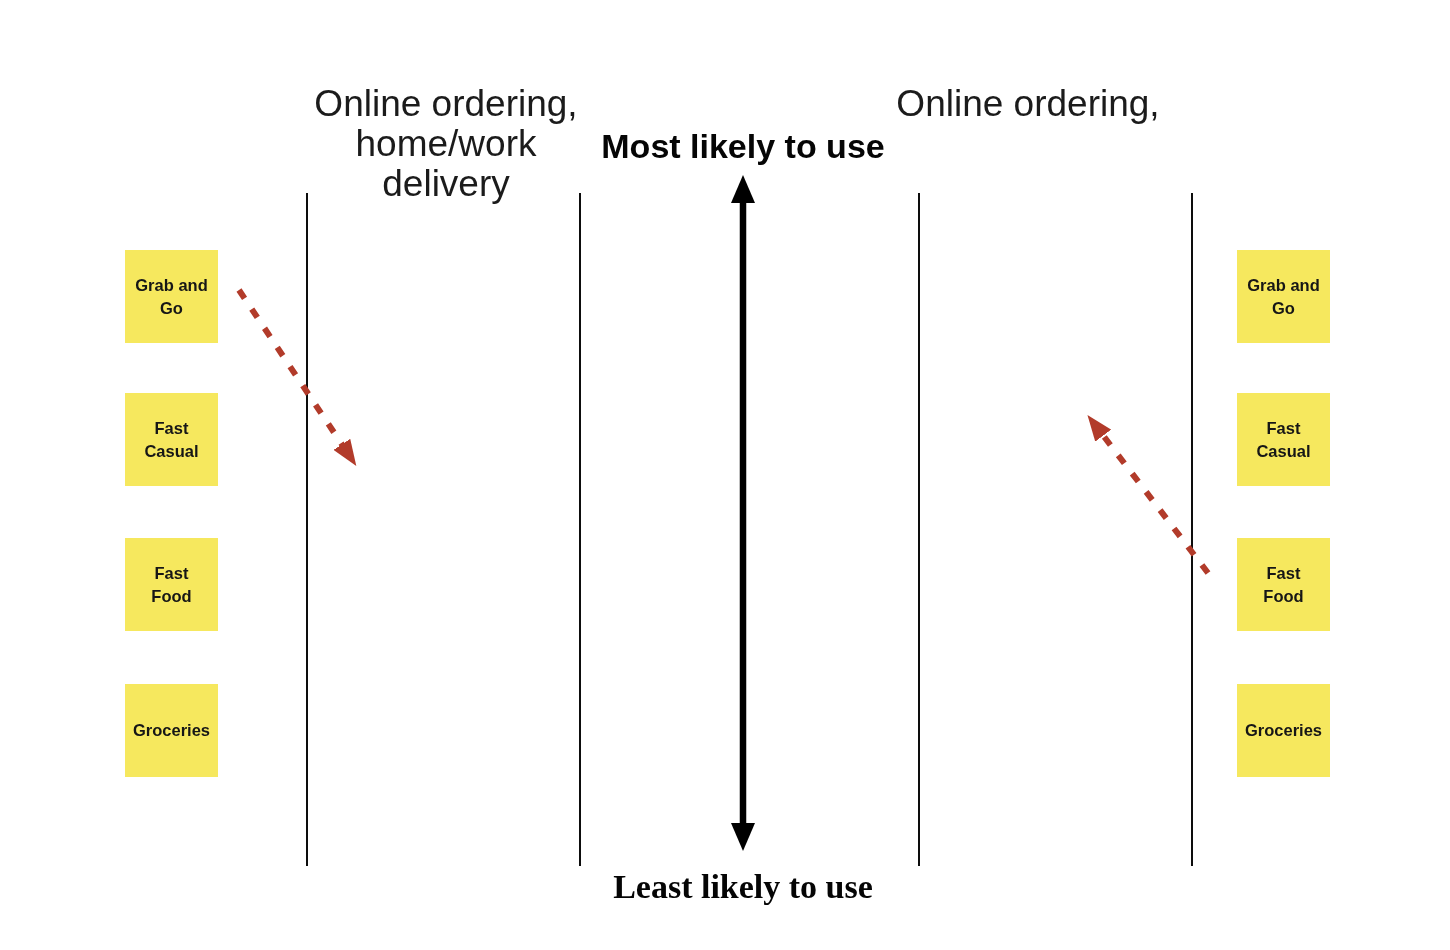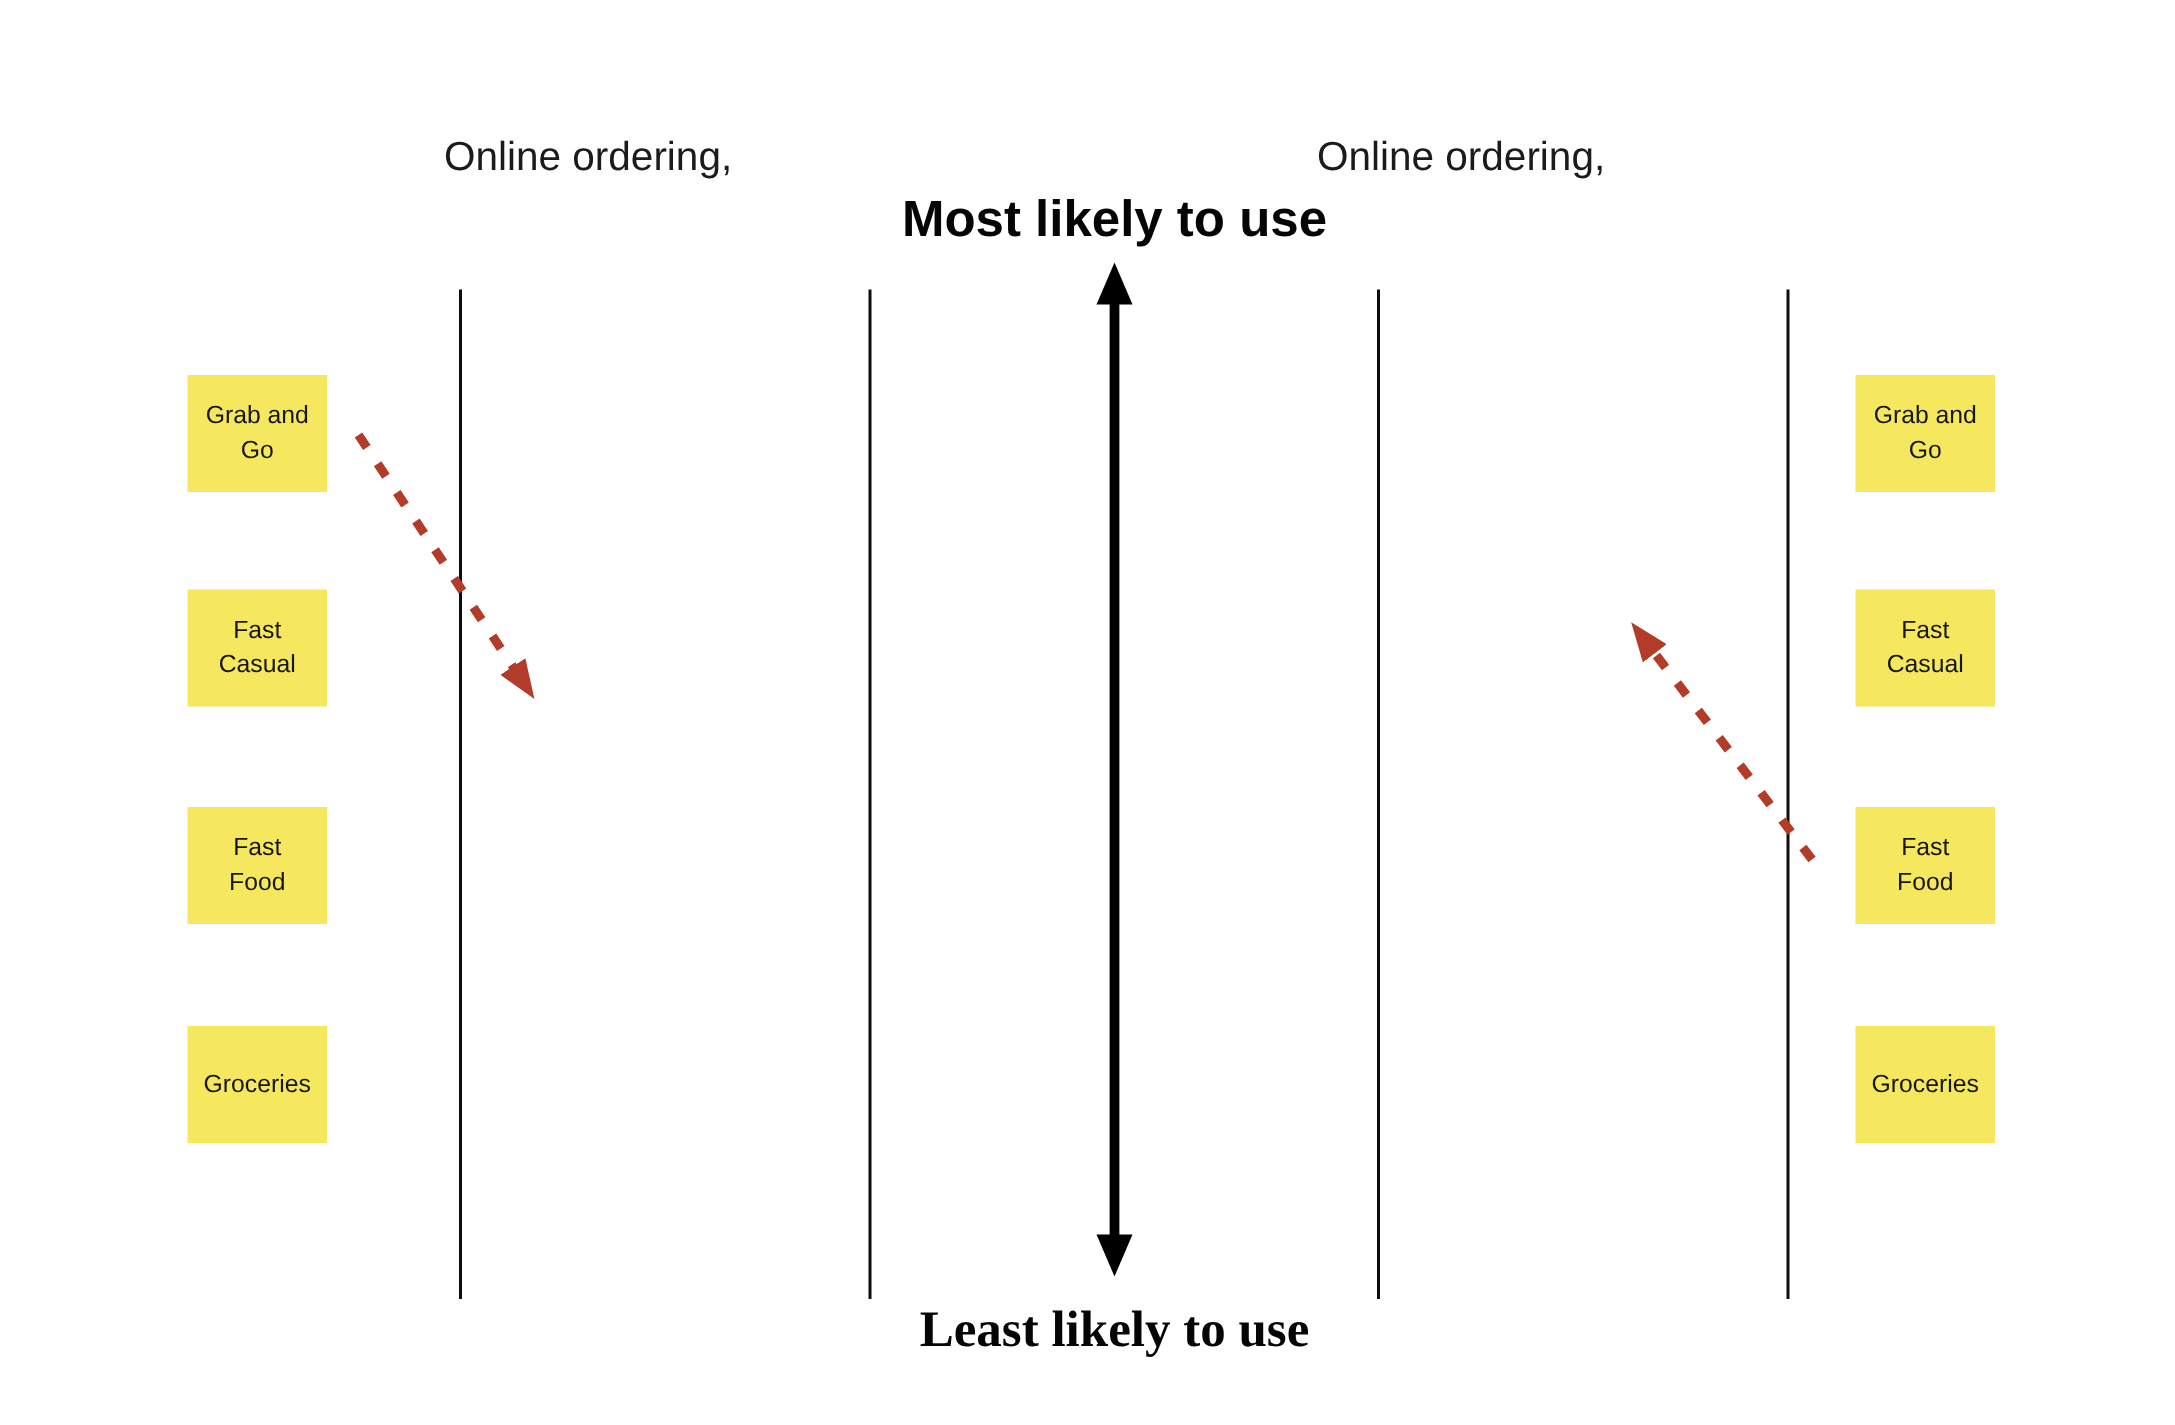--- a/index.html
+++ b/index.html
@@ -16,21 +16,21 @@
     position: absolute; top: 34px; left: 180px; width: 1130px;
     text-align: center; font-size: 27px; letter-spacing: 0.2px;
     color: var(--title-red, #c0364a);
     white-space: nowrap;
   }
   .q-prefix { font-weight: 700; }
 
   
   .col-header {
     position: absolute; top: 84px; width: 300px;
-    font-size: 27px; line-height: 40px;
+    text-align: center; font-size: 37px; line-height: 40px;
     color: #1b1b1b; font-weight: 400;
   }
   .col-header.left  { left: 296px; }
   .col-header.right { left: 878px; }
 
   
   .axis-label {
     position: absolute; width: 300px; text-align: center;
     font-size: 34px; font-weight: 700; color: #050505;
   }
@@ -38,40 +38,41 @@
   .axis-label.bottom { left: 593px; top: 868px; font-family: Liberation Serif, serif; }
 
   
   .col-line {
     position: absolute; top: 193px; height: 673px; width: 1.6px;
     background: #0d0d0d;
   }
 
   
   .note {
-    position: absolute; width: 93px; height: 78px;
+    position: absolute; width: 93px; height: 93px;
     background: var(--sticky-yellow, #f6e85e);
     display: flex; align-items: center; justify-content: center;
     text-align: center;
-    font-size: 16.5px; line-height: 23px; font-weight: 400;
+    font-size: 16.5px; line-height: 23px; font-weight: 700;
     color: #161616;
     white-space: pre-line;
     box-sizing: border-box; padding: 2px;
   }
 
   .svg-overlay { position: absolute; inset: 0; pointer-events: none; }
 </style>
 </head>
 <body>
 
 <div class="stage">
 
 
   <div class="col-header left">
     <div>Online ordering,</div>
+    <div>home/work delivery</div>
   </div>
   <div class="col-header right">
     <div>Online ordering,</div>
   </div>
 
   <div class="axis-label top">Most likely to use</div>
   <div class="axis-label bottom">Least likely to use</div>
 
   <div class="col-line" style="left:306px;"></div>
   <div class="col-line" style="left:579px;"></div>

